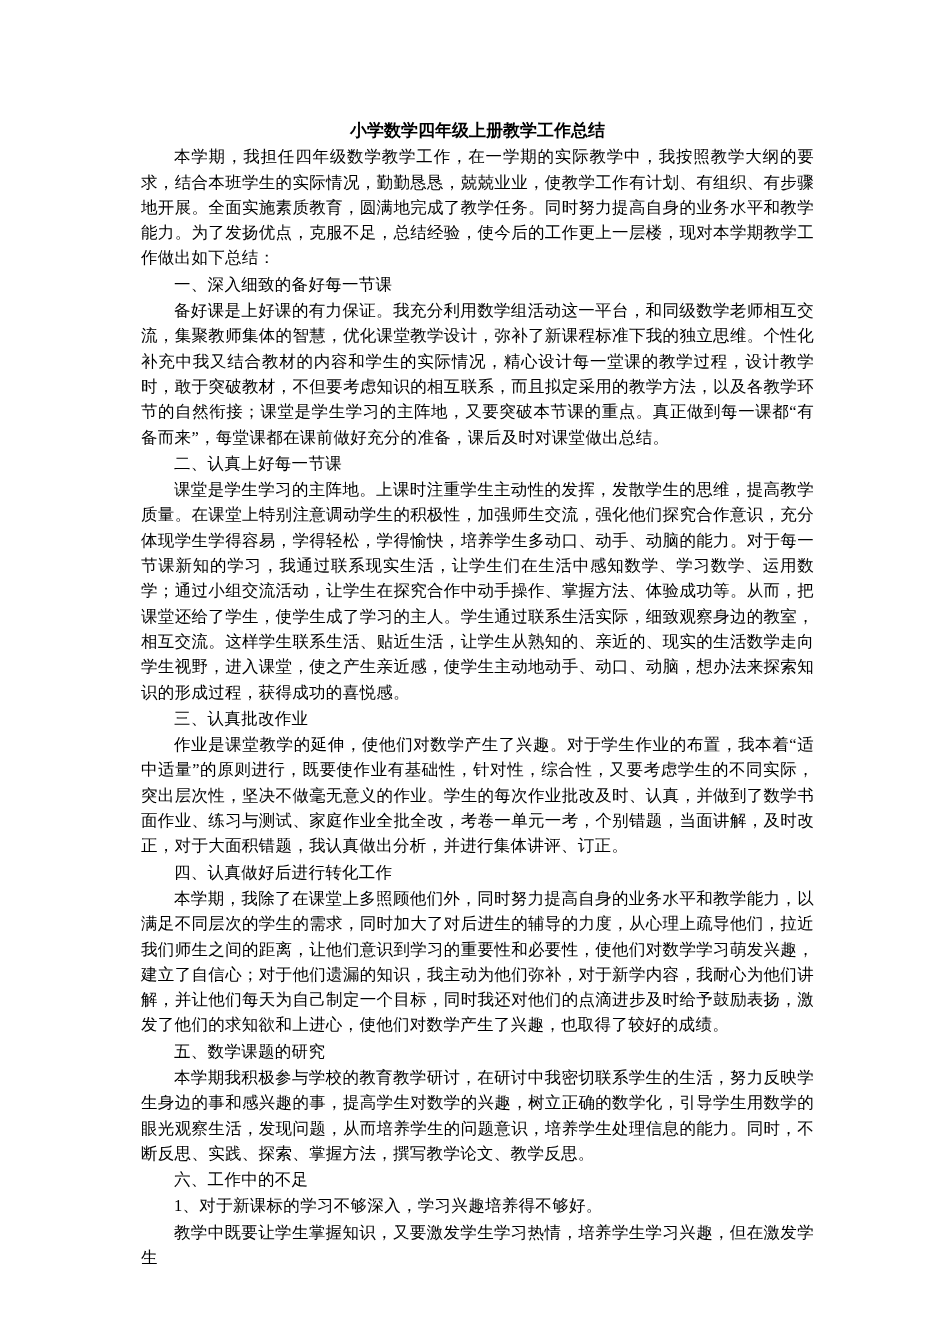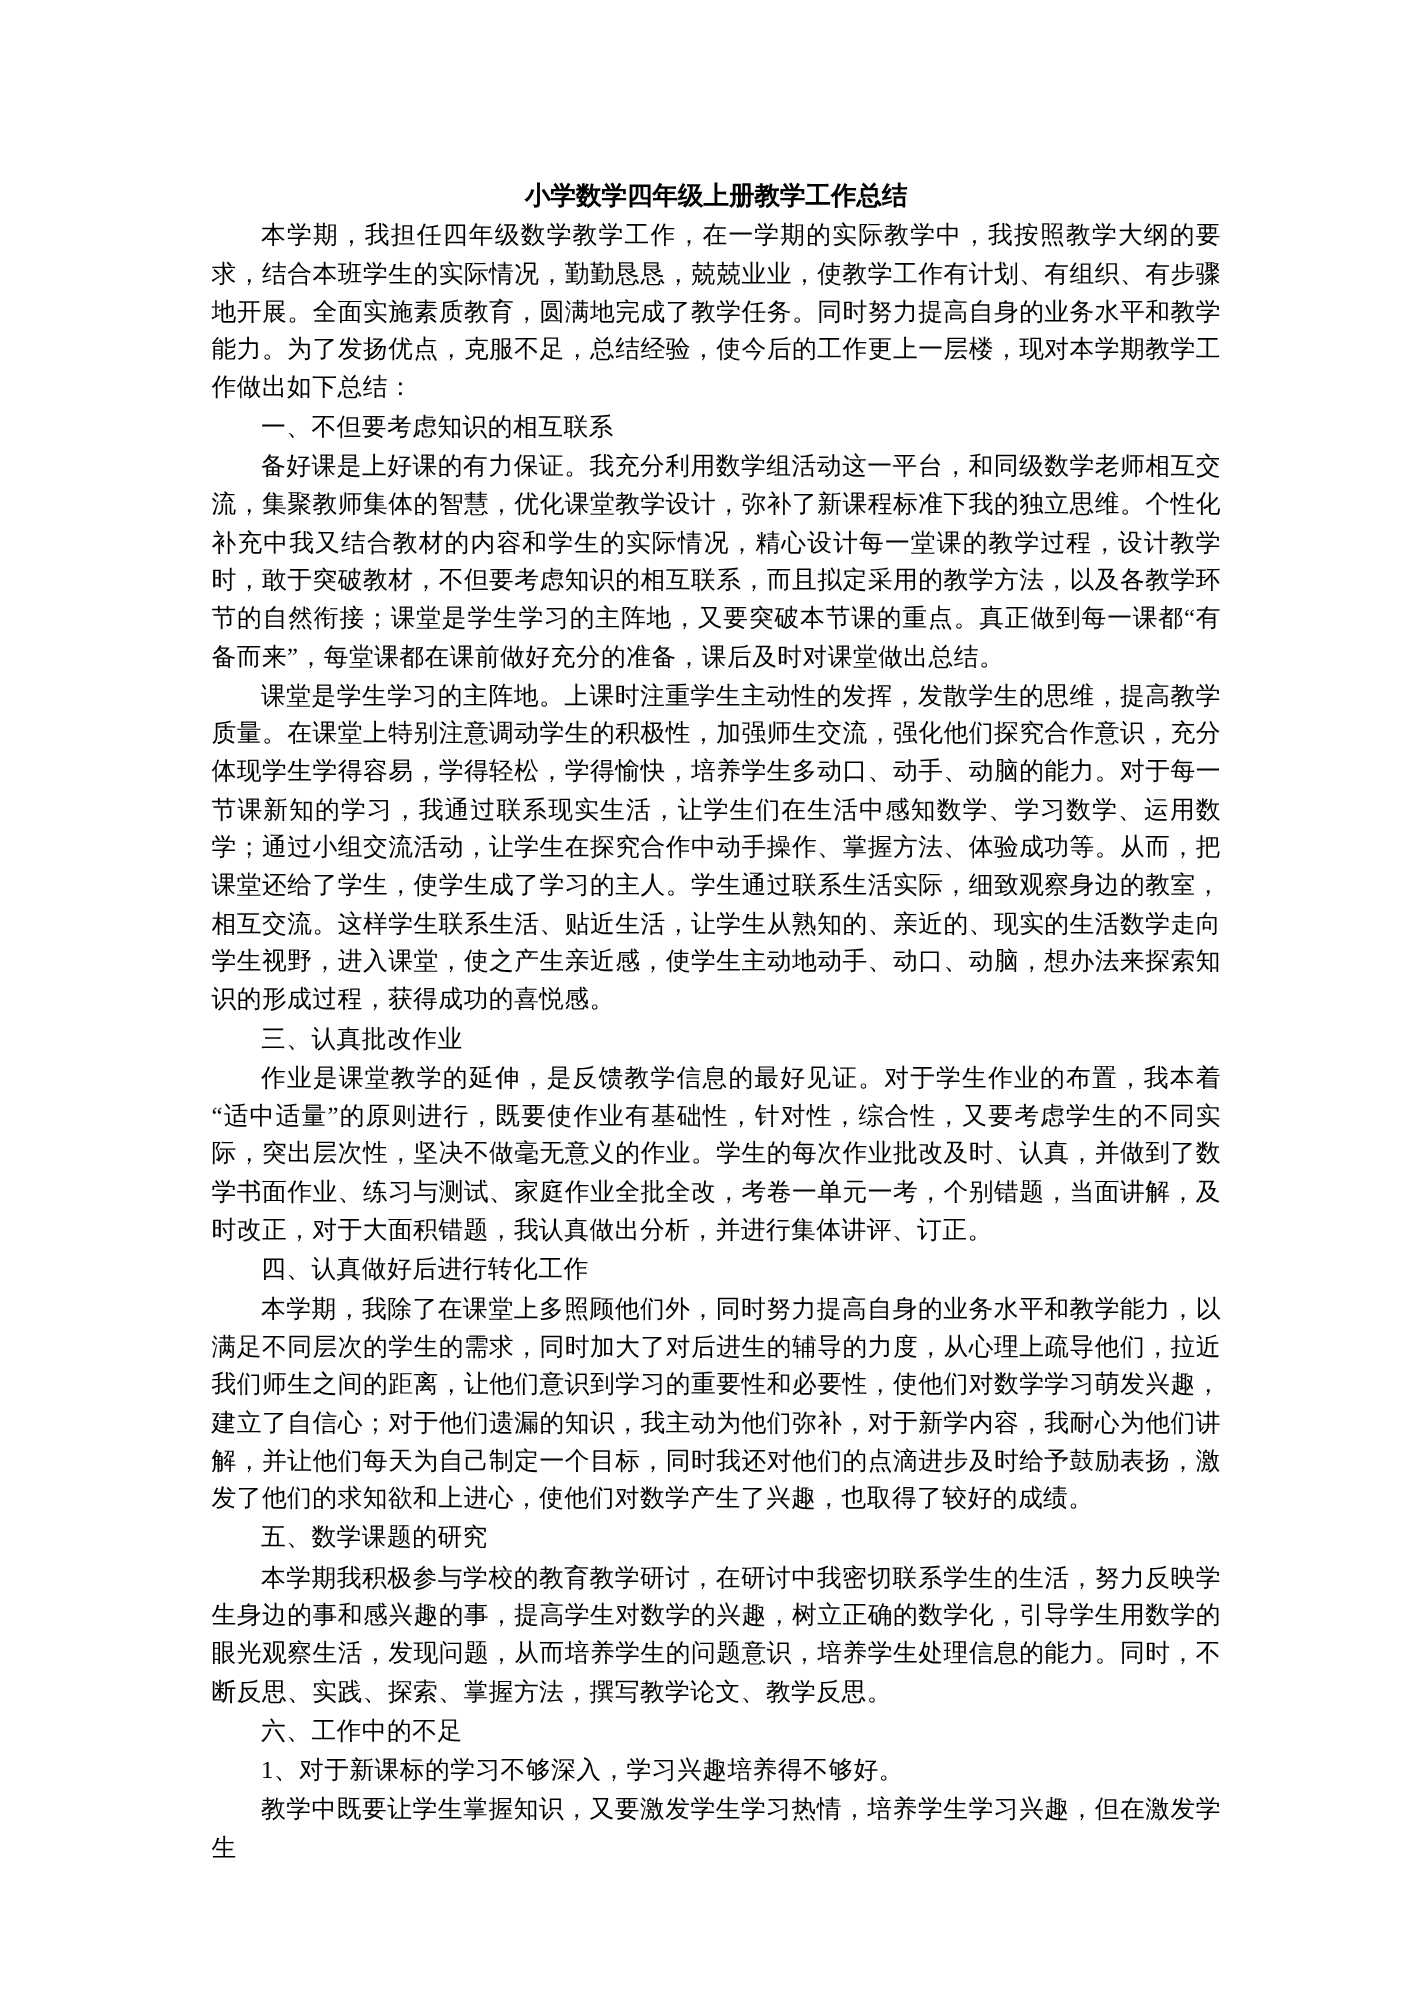--- a/index.html
+++ b/index.html
@@ -35,25 +35,26 @@
     word-break: break-all;
   }
 </style>
 </head>
 <body>
 
 <div class="page">
   <h1 class="doc-title">小学数学四年级上册教学工作总结</h1>
   <div class="doc-body">
       <p>本学期，我担任四年级数学教学工作，在一学期的实际教学中，我按照教学大纲的要求，结合本班学生的实际情况，勤勤恳恳，兢兢业业，使教学工作有计划、有组织、有步骤地开展。全面实施素质教育，圆满地完成了教学任务。同时努力提高自身的业务水平和教学能力。为了发扬优点，克服不足，总结经验，使今后的工作更上一层楼，现对本学期教学工作做出如下总结：</p>
-      <p>一、不但要考虑知识的相互联系</p>
+      <p>一、深入细致的备好每一节课</p>
       <p>备好课是上好课的有力保证。我充分利用数学组活动这一平台，和同级数学老师相互交流，集聚教师集体的智慧，优化课堂教学设计，弥补了新课程标准下我的独立思维。个性化补充中我又结合教材的内容和学生的实际情况，精心设计每一堂课的教学过程，设计教学时，敢于突破教材，不但要考虑知识的相互联系，而且拟定采用的教学方法，以及各教学环节的自然衔接；课堂是学生学习的主阵地，又要突破本节课的重点。真正做到每一课都“有备而来”，每堂课都在课前做好充分的准备，课后及时对课堂做出总结。</p>
+      <p>二、认真上好每一节课</p>
       <p>课堂是学生学习的主阵地。上课时注重学生主动性的发挥，发散学生的思维，提高教学质量。在课堂上特别注意调动学生的积极性，加强师生交流，强化他们探究合作意识，充分体现学生学得容易，学得轻松，学得愉快，培养学生多动口、动手、动脑的能力。对于每一节课新知的学习，我通过联系现实生活，让学生们在生活中感知数学、学习数学、运用数学；通过小组交流活动，让学生在探究合作中动手操作、掌握方法、体验成功等。从而，把课堂还给了学生，使学生成了学习的主人。学生通过联系生活实际，细致观察身边的教室，相互交流。这样学生联系生活、贴近生活，让学生从熟知的、亲近的、现实的生活数学走向学生视野，进入课堂，使之产生亲近感，使学生主动地动手、动口、动脑，想办法来探索知识的形成过程，获得成功的喜悦感。</p>
       <p>三、认真批改作业</p>
-      <p>作业是课堂教学的延伸，是反馈教学信息的最好见证。对于学生作业的布置，我本着“适中适量”的原则进行，既要使作业有基础性，针对性，综合性，又要考虑学生的不同实际，突出层次性，坚决不做毫无意义的作业。学生的每次作业批改及时、认真，并做到了数学书面作业、练习与测试、家庭作业全批全改，考卷一单元一考，个别错题，当面讲解，及时改正，对于大面积错题，我认真做出分析，并进行集体讲评、订正。</p>
+      <p>作业是课堂教学的延伸，使他们对数学产生了兴趣。对于学生作业的布置，我本着“适中适量”的原则进行，既要使作业有基础性，针对性，综合性，又要考虑学生的不同实际，突出层次性，坚决不做毫无意义的作业。学生的每次作业批改及时、认真，并做到了数学书面作业、练习与测试、家庭作业全批全改，考卷一单元一考，个别错题，当面讲解，及时改正，对于大面积错题，我认真做出分析，并进行集体讲评、订正。</p>
       <p>四、认真做好后进行转化工作</p>
       <p>本学期，我除了在课堂上多照顾他们外，同时努力提高自身的业务水平和教学能力，以满足不同层次的学生的需求，同时加大了对后进生的辅导的力度，从心理上疏导他们，拉近我们师生之间的距离，让他们意识到学习的重要性和必要性，使他们对数学学习萌发兴趣，建立了自信心；对于他们遗漏的知识，我主动为他们弥补，对于新学内容，我耐心为他们讲解，并让他们每天为自己制定一个目标，同时我还对他们的点滴进步及时给予鼓励表扬，激发了他们的求知欲和上进心，使他们对数学产生了兴趣，也取得了较好的成绩。</p>
       <p>五、数学课题的研究</p>
       <p>本学期我积极参与学校的教育教学研讨，在研讨中我密切联系学生的生活，努力反映学生身边的事和感兴趣的事，提高学生对数学的兴趣，树立正确的数学化，引导学生用数学的眼光观察生活，发现问题，从而培养学生的问题意识，培养学生处理信息的能力。同时，不断反思、实践、探索、掌握方法，撰写教学论文、教学反思。</p>
       <p>六、工作中的不足</p>
       <p>1、对于新课标的学习不够深入，学习兴趣培养得不够好。</p>
       <p>教学中既要让学生掌握知识，又要激发学生学习热情，培养学生学习兴趣，但在激发学生</p>
     </div>
 </div>
 

